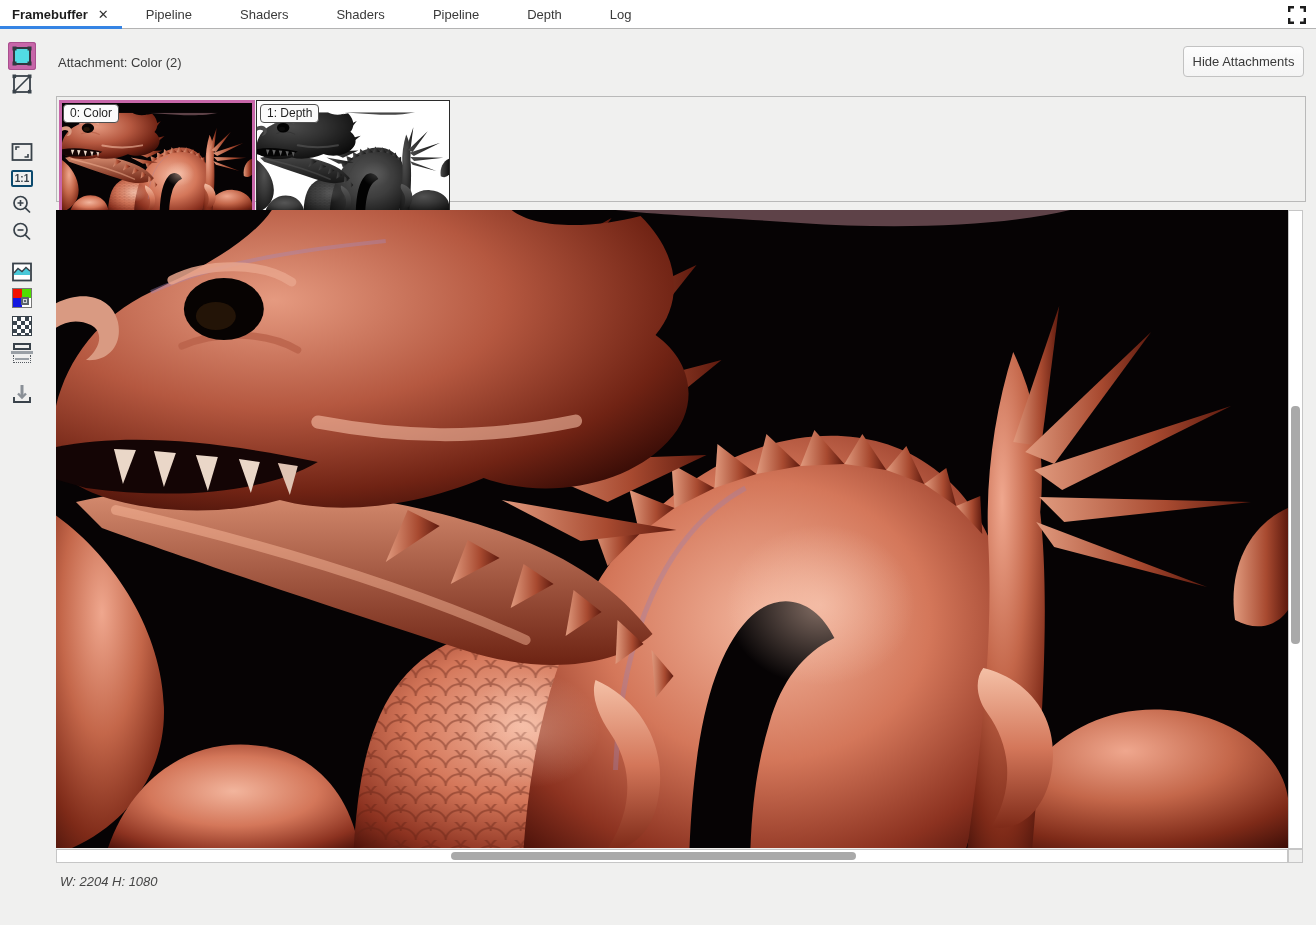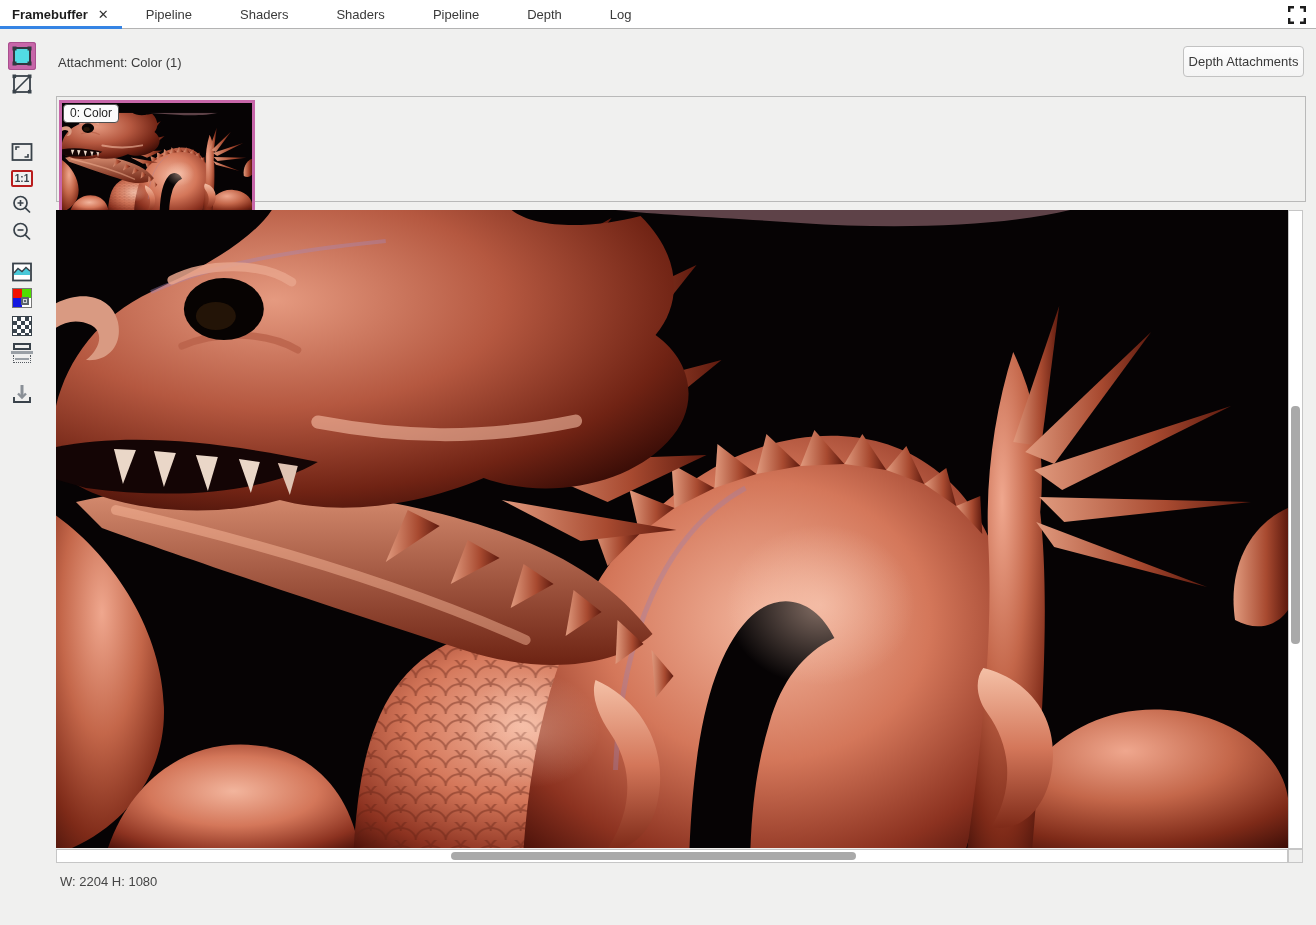--- a/index.html
+++ b/index.html
@@ -34,21 +34,21 @@
   }
 
   
   .toolbar { position:absolute; left:0; top:30px; width:44px; bottom:0; }
   .tb {
     position:absolute; left:8px; width:28px; height:28px;
     display:flex; align-items:center; justify-content:center; border-radius:3px;
   }
   .tb.selected { background:var(--selection-pink,#c766a9); box-shadow:inset 0 0 0 1px #a94f8e; }
   .one-to-one {
-    border:2px solid #b91c1c; border-radius:2px; color:#39424a;
+    border:2px solid #0c4a6e; border-radius:2px; color:#39424a;
     font-size:10px; font-weight:700; padding:1px 2px; letter-spacing:0px;
     font-family:"Liberation Sans", sans-serif;
   }
   .checker {
     width:20px; height:20px; border:1px solid #39424a;
     background:repeating-conic-gradient(#3a454f 0% 25%, #ffffff 0% 50%);
     background-size:8px 8px;
   }
   .channels { width:20px; height:20px; display:grid; grid-template:1fr 1fr / 1fr 1fr; border:1px solid #777; }
   .channels .r { background:#f21000; }
@@ -124,21 +124,21 @@
   .vscroll .thumb-bar {
     position:absolute; left:2px; top:195px; width:9px; height:238px;
     background:#a9a9a9; border-radius:4px;
   }
   .scroll-corner {
     position:absolute; left:1288px; top:849px; width:15px; height:14px;
     background:#f0f0ef; border:1px solid #c6c6c6;
   }
 
   .status {
-    position:absolute; left:60px; top:874px; font-size:13px; color:#454545;
+    position:absolute; left:60px; top:874px; font-size:13px; color:#454545;font-style:italic;
   }
 
   .hidden-defs { position:absolute; width:0; height:0; overflow:hidden; }
 </style>
 </head>
 <body>
 
 <svg class="hidden-defs" aria-hidden="true">
   <defs>
     <radialGradient id="gBody" cx="45%" cy="30%" r="90%">
@@ -356,36 +356,46 @@
 
   <div class="tb" style="top:350px">
     <svg width="22" height="22" viewBox="0 0 22 22">
       <path d="M11,2 V13" stroke="#8a9097" stroke-width="3"></path>
       <path d="M7,10.5 L11,14.5 L15,10.5" fill="none" stroke="#8a9097" stroke-width="2.4"></path>
       <path d="M3,14 V19 H19 V14" fill="none" stroke="#39424a" stroke-width="1.9"></path>
     </svg>
   </div>
 </div>
 
-<div class="attach-label">Attachment: Color (1)</div>
-<button class="hide-btn">Depth Attachments</button>
+<div class="attach-label">Attachment: Color (2)</div>
+<button class="hide-btn">Hide Attachments</button>
 
 <div class="strip">
 
   <div class="thumb thumb-color selected">
     <span class="badge">0: Color</span>
     <span class="frame">
       <span class="frame-inner">
         <svg viewBox="0 0 1233 638" preserveAspectRatio="xMidYMid meet">
           <use href="#dragon-art"></use>
         </svg>
       </span>
     </span>
   </div>
 
+  <div class="thumb thumb-depth">
+    <span class="badge">1: Depth</span>
+    <span class="frame">
+      <span class="frame-inner">
+        <svg viewBox="0 0 1233 638" preserveAspectRatio="xMidYMid meet">
+          <use href="#dragon-art"></use>
+        </svg>
+      </span>
+    </span>
+  </div>
 </div>
 
 <div class="viewer">
   <svg viewBox="0 0 1233 638" preserveAspectRatio="none">
     <use href="#dragon-art"></use>
   </svg>
 </div>
 
 <div class="hscroll">
   <div class="thumb-bar"></div>

